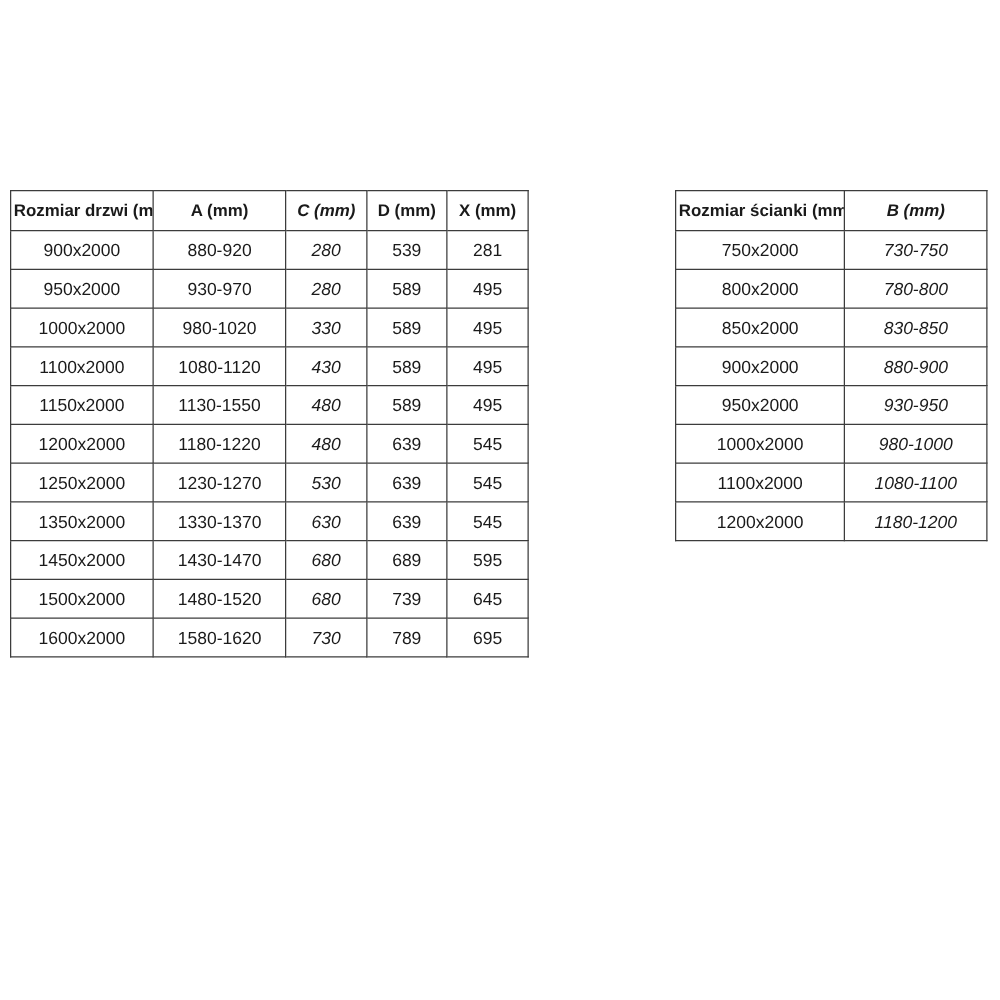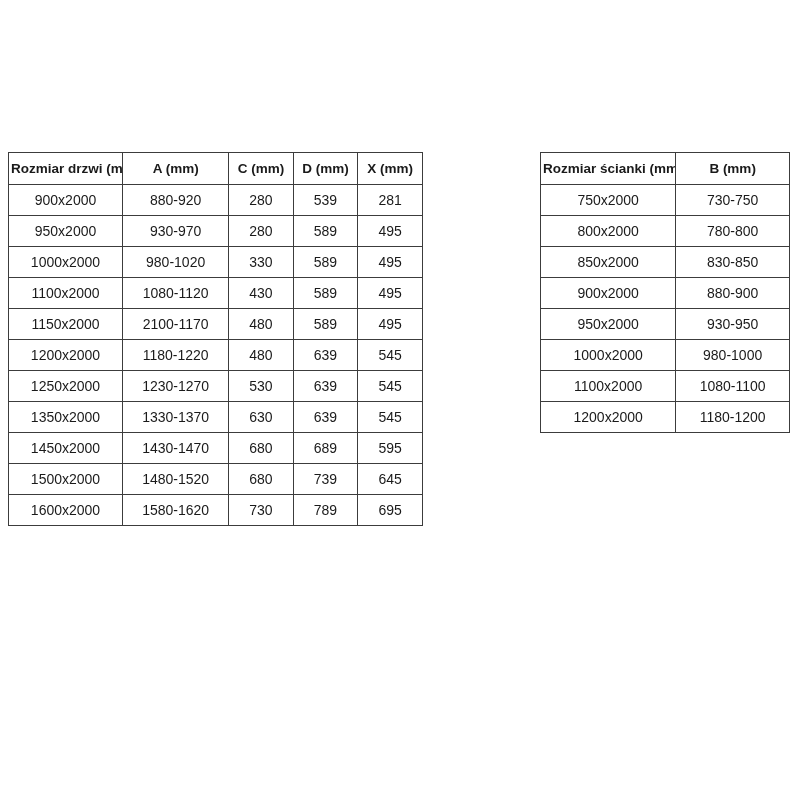--- a/index.html
+++ b/index.html
@@ -43,30 +43,30 @@
     font-size: 14px;
     height: 30px;
   }
   .doors-table {
     left: 8px;
     top: 152px;
     width: 415px;
   }
   .doors-table th:nth-child(1), .doors-table td:nth-child(1) { width: 28%; }
   .doors-table th:nth-child(2), .doors-table td:nth-child(2) { width: 26%; }
-  .doors-table th:nth-child(3), .doors-table td:nth-child(3) { width: 15.3%; }
+  .doors-table th:nth-child(3), .doors-table td:nth-child(3) { width: 15.3%; font-style: italic; }
   .doors-table th:nth-child(4), .doors-table td:nth-child(4) { width: 15.3%; }
   .doors-table th:nth-child(5), .doors-table td:nth-child(5) { width: 15.4%; }
   .walls-table {
     left: 540px;
     top: 152px;
     width: 250px;
   }
   .walls-table th:nth-child(1), .walls-table td:nth-child(1) { width: 54.5%; }
-  .walls-table th:nth-child(2), .walls-table td:nth-child(2) { width: 45.5%; }
+  .walls-table th:nth-child(2), .walls-table td:nth-child(2) { width: 45.5%; font-style: italic; }
 </style>
 </head>
 <body>
 
 <div class="canvas">
 
   <table class="spec-table doors-table">
       <thead>
         <tr>
           <th>Rozmiar drzwi (mm)</th>
@@ -100,21 +100,21 @@
         </tr>
         <tr>
           <td>1100x2000</td>
           <td>1080-1120</td>
           <td>430</td>
           <td>589</td>
           <td>495</td>
         </tr>
         <tr>
           <td>1150x2000</td>
-          <td>2100-1170</td>
+          <td>1130-1550</td>
           <td>480</td>
           <td>589</td>
           <td>495</td>
         </tr>
         <tr>
           <td>1200x2000</td>
           <td>1180-1220</td>
           <td>480</td>
           <td>639</td>
           <td>545</td>

